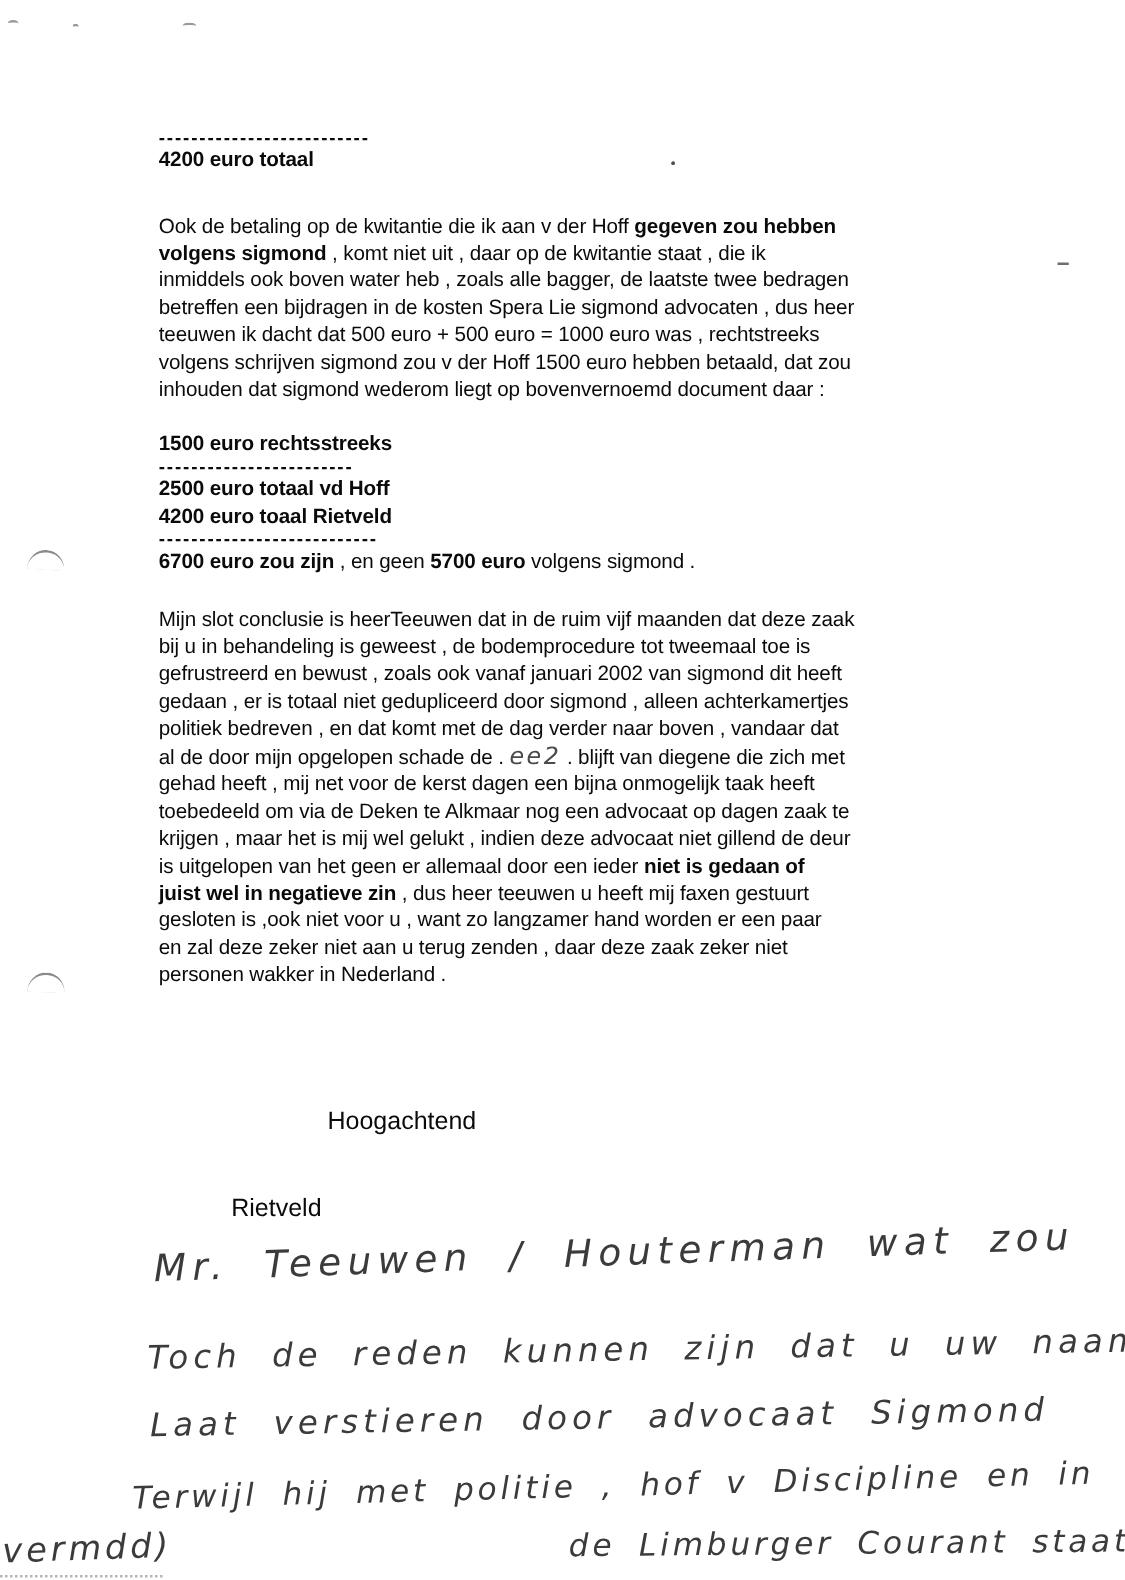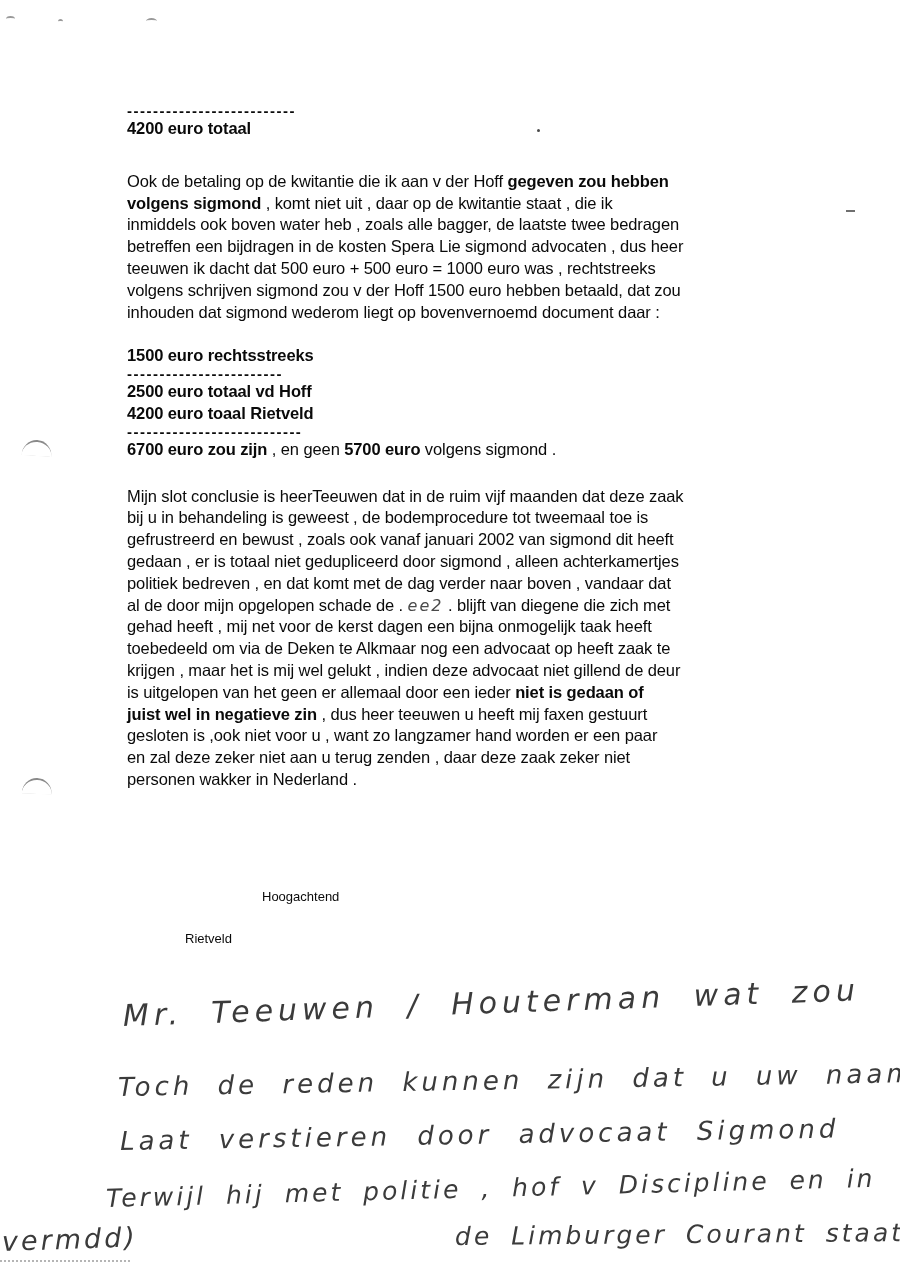--- a/index.html
+++ b/index.html
@@ -24,33 +24,33 @@
   }
   .line .b{font-weight:700;margin-top:23px;}
   .divider{
     font-weight:700;
     font-size:15px;
     line-height:14px;
     letter-spacing:1.5px;
     white-space:nowrap;
   }
   .gap{width:100%;}
-  .sig{position:absolute;font-size:13px;line-height:22px;}
+  .sig{position:absolute;font-size:20px;line-height:22px;}
   .hw{
     position:absolute;
     font-family:"DejaVu Sans",sans-serif;
     font-style:italic;
     color:#3b3b3b;
     white-space:nowrap;
     transform-origin:left center;
   }
   .hw-inline{
     font-family:"DejaVu Sans",sans-serif;
     font-style:italic;
-    font-size:16px;
+    font-size:19px;
     letter-spacing:2px;
     color:#4a4a4a;
   }
   
   .speck{position:absolute;border-top:2px solid #9a9a9a;border-radius:50%;}
   .dot{position:absolute;background:#4a4a4a;border-radius:50%;}
   .dash{position:absolute;background:#6f6f6f;}
   .arc{
     position:absolute;width:30px;height:14px;
     border-top:2px solid #8a8a8a;
@@ -94,31 +94,31 @@
       <div class="divider">---------------------------</div>
       <div class="line"><span class="b">6700 euro zou zijn</span><span> , en geen </span><span class="b">5700 euro</span><span> volgens sigmond .</span></div>
       <div class="gap" style="height: 25px;"></div>
       <div class="line"><span>Mijn slot conclusie is heerTeeuwen dat in de ruim vijf maanden dat deze zaak</span></div>
       <div class="line"><span>bij u in behandeling is geweest , de bodemprocedure tot tweemaal toe is</span></div>
       <div class="line"><span>gefrustreerd en bewust , zoals ook vanaf januari 2002 van sigmond dit heeft</span></div>
       <div class="line"><span>gedaan , er is totaal niet gedupliceerd door sigmond , alleen achterkamertjes</span></div>
       <div class="line"><span>politiek bedreven , en dat komt met de dag verder naar boven , vandaar dat</span></div>
       <div class="line"><span>al de door mijn opgelopen schade de . </span><span class="hw-inline">ee2</span><span> . blijft van diegene die zich met</span></div>
       <div class="line"><span>gehad heeft , mij net voor de kerst dagen een bijna onmogelijk taak heeft</span></div>
-      <div class="line"><span>toebedeeld om via de Deken te Alkmaar nog een advocaat op heeft zaak te</span></div>
+      <div class="line"><span>toebedeeld om via de Deken te Alkmaar nog een advocaat op dagen zaak te</span></div>
       <div class="line"><span>krijgen , maar het is mij wel gelukt , indien deze advocaat niet gillend de deur</span></div>
       <div class="line"><span>is uitgelopen van het geen er allemaal door een ieder </span><span class="b">niet is gedaan of</span></div>
       <div class="line"><span class="b">juist wel in negatieve zin</span><span> , dus heer teeuwen u heeft mij faxen gestuurt</span></div>
       <div class="line"><span>gesloten is ,ook niet voor u , want zo langzamer hand worden er een paar</span></div>
       <div class="line"><span>en zal deze zeker niet aan u terug zenden , daar deze zaak zeker niet</span></div>
       <div class="line"><span>personen wakker in Nederland .</span></div>
     </div>
 
   <div class="sig" style="left:262px;top:886px;">Hoogachtend</div>
-  <div class="sig" style="left:185px;top:928px;">Rietveld</div>
+  <div class="sig" style="left:185px;top:956px;">Rietveld</div>
 
   <div>
       <div class="hw" style="left: 123px; top: 998px; font-size: 30px; letter-spacing: 5px; word-spacing: 14px; transform: rotate(-2deg);">Mr. Teeuwen / Houterman wat zou</div>
       <div class="hw" style="left: 118px; top: 1072px; font-size: 26px; letter-spacing: 4px; word-spacing: 12px; transform: rotate(-1deg);">Toch de reden kunnen zijn dat u uw naam</div>
       <div class="hw" style="left: 120px; top: 1126px; font-size: 26px; letter-spacing: 4px; word-spacing: 14px; transform: rotate(-1deg);">Laat verstieren door advocaat Sigmond</div>
       <div class="hw" style="left: 106px; top: 1184px; font-size: 25px; letter-spacing: 3px; word-spacing: 9px; transform: rotate(-1.5deg);">Terwijl hij met politie , hof v Discipline en in</div>
       <div class="hw" style="left: 455px; top: 1222px; font-size: 25px; letter-spacing: 3px; word-spacing: 8px; transform: rotate(-0.5deg);">de Limburger Courant staat.</div>
       <div class="hw" style="left: 2px; top: 1226px; font-size: 27px; letter-spacing: 3px; word-spacing: 6px; transform: rotate(-2deg);">vermdd)</div>
     </div>
 

